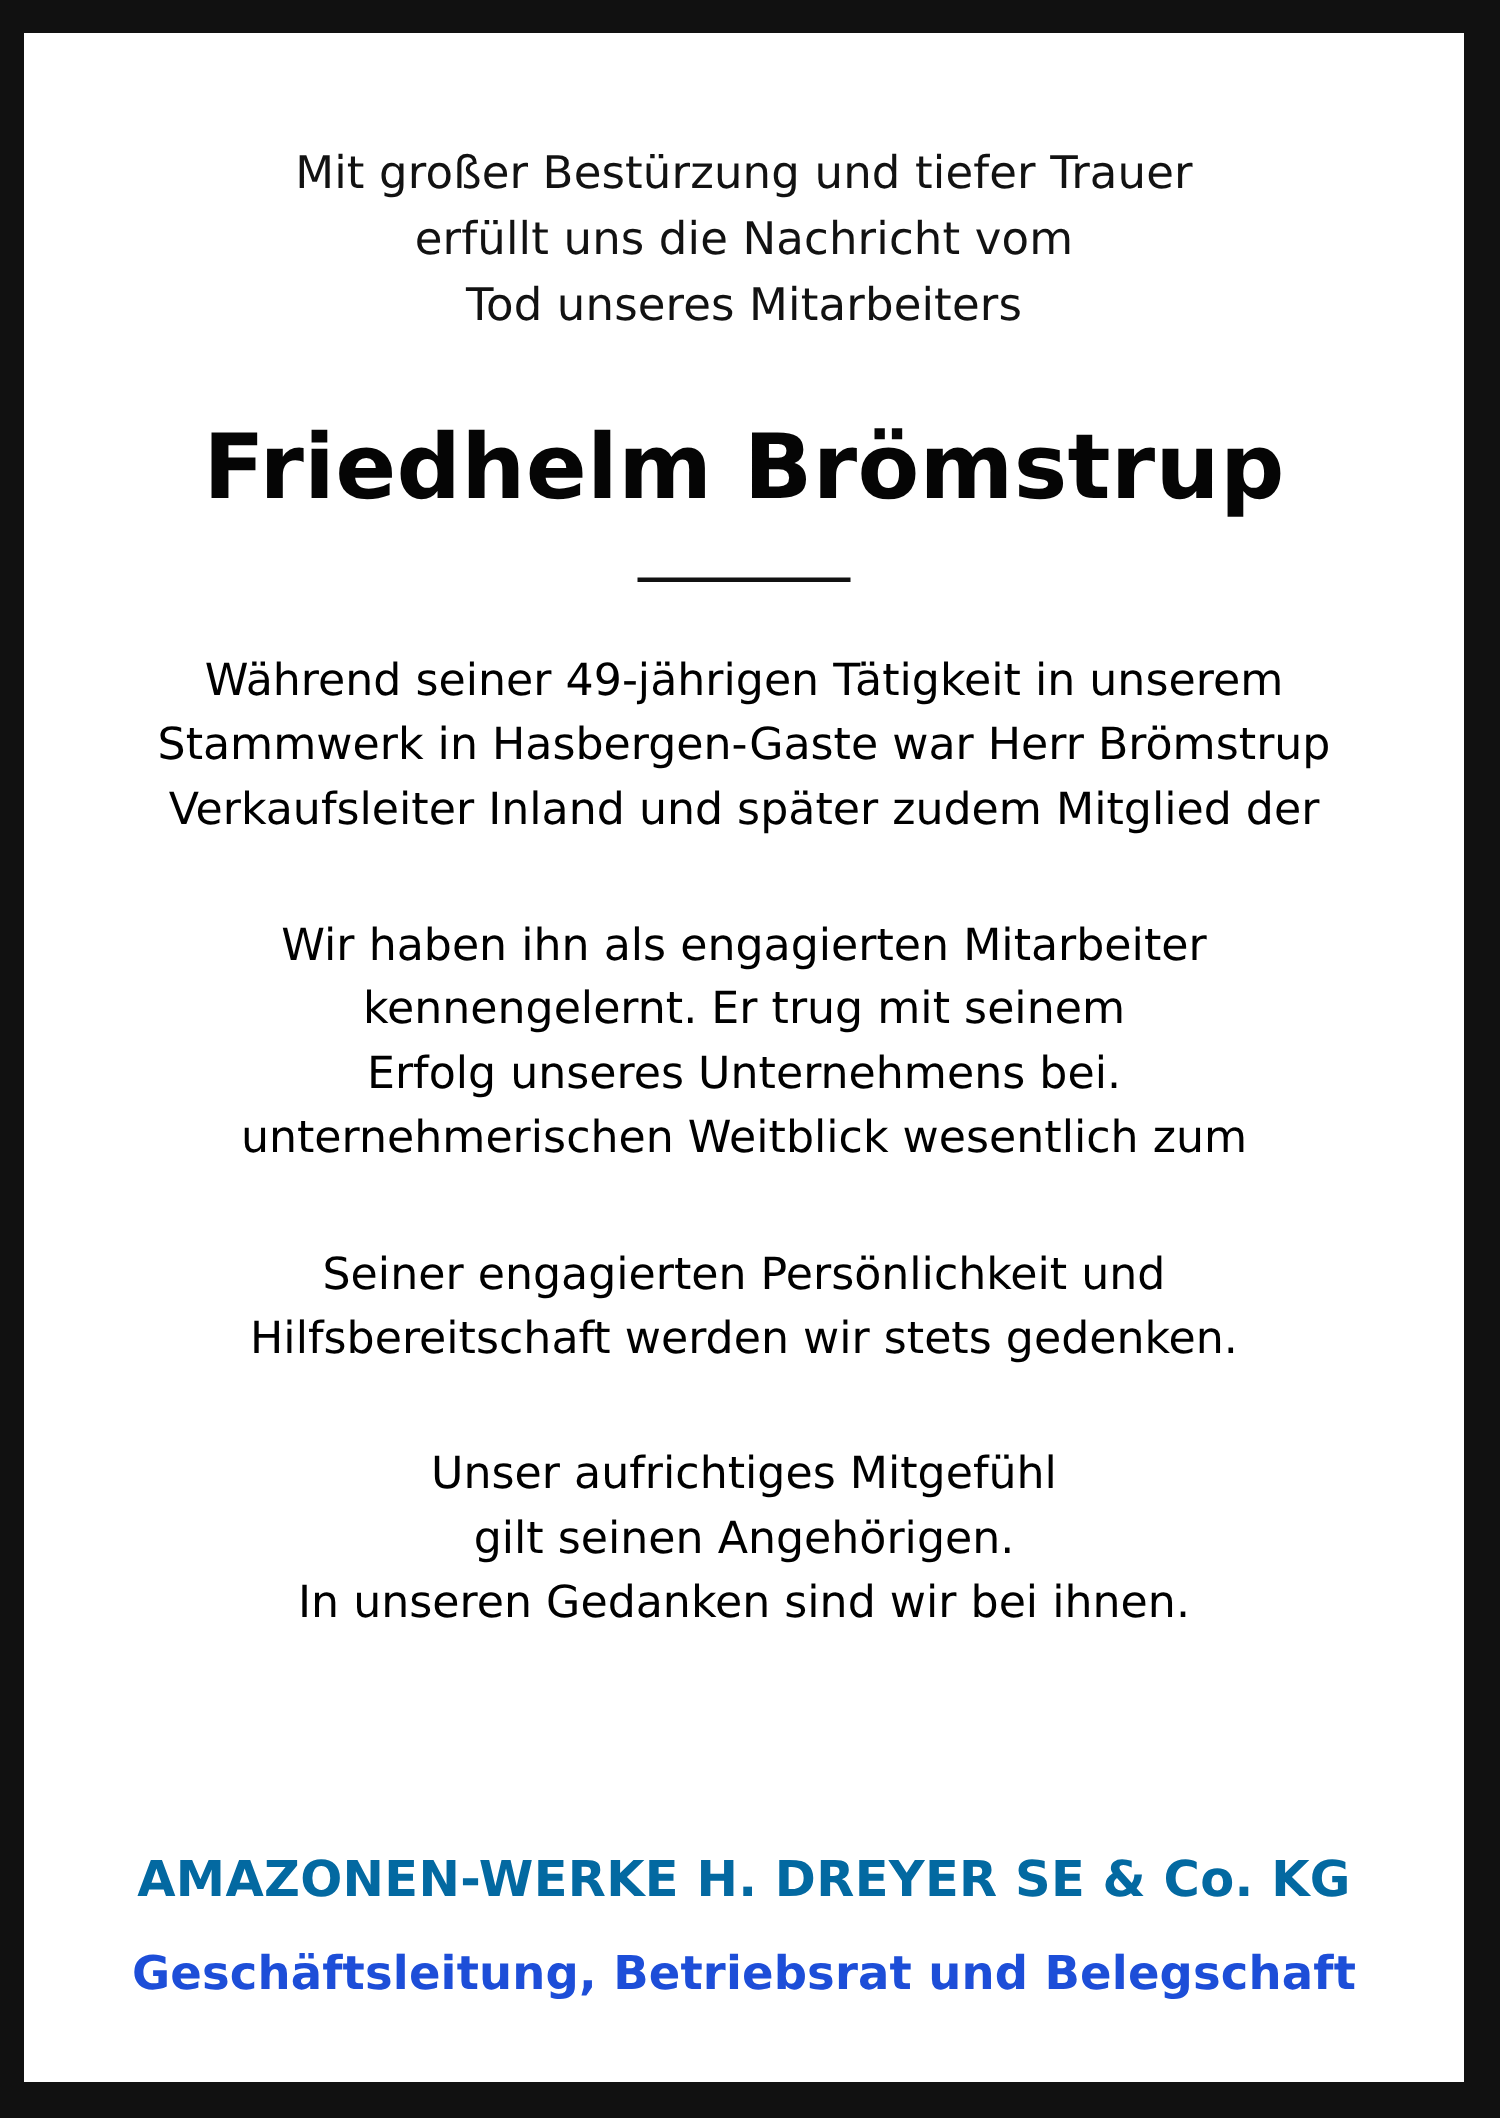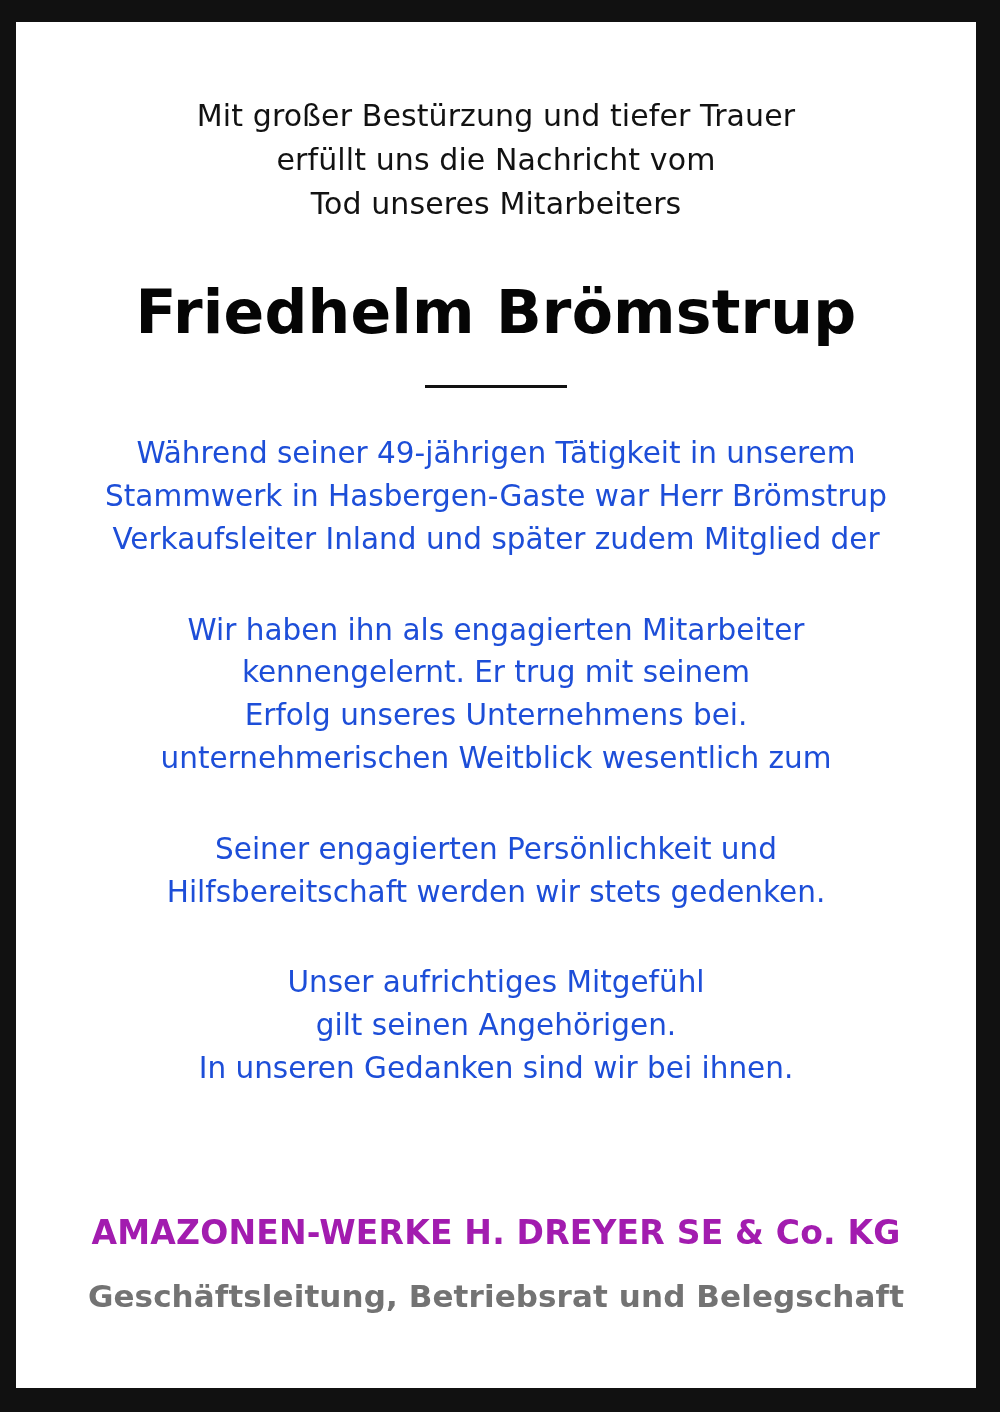--- a/index.html
+++ b/index.html
@@ -52,48 +52,48 @@
   }
   .divider {
     margin-top: 38px;
     width: 142px;
     height: 3px;
     background: #111111;
   }
   .body-block {
     margin-top: 44px;
     text-align: center;
-    color: #1d4ed8;
+    color: #000000;
     font-size: 29.5px;
     line-height: 1.45;
     font-weight: 400;
   }
   .body-block + .body-block {
     margin-top: 48px;
   }
   .body-block .line {
     display: block;
     white-space: nowrap;
   }
   .closing-block {
     margin-top: auto;
     width: 100%;
     text-align: center;
   }
   .company {
-    color: #a21caf;
+    color: #0369a1;
     font-size: 33px;
     font-weight: 700;
     letter-spacing: 0.2px;
     white-space: nowrap;
   }
   .signers {
     margin-top: 26px;
-    margin-bottom: 34px;
-    color: #737373;
+    margin-bottom: 14px;
+    color: #1d4ed8;
     font-size: 31px;
     font-weight: 700;
     letter-spacing: 0.1px;
     white-space: nowrap;
   }
 </style>
 </head>
 <body>
 
 <div class="obituary-frame">

